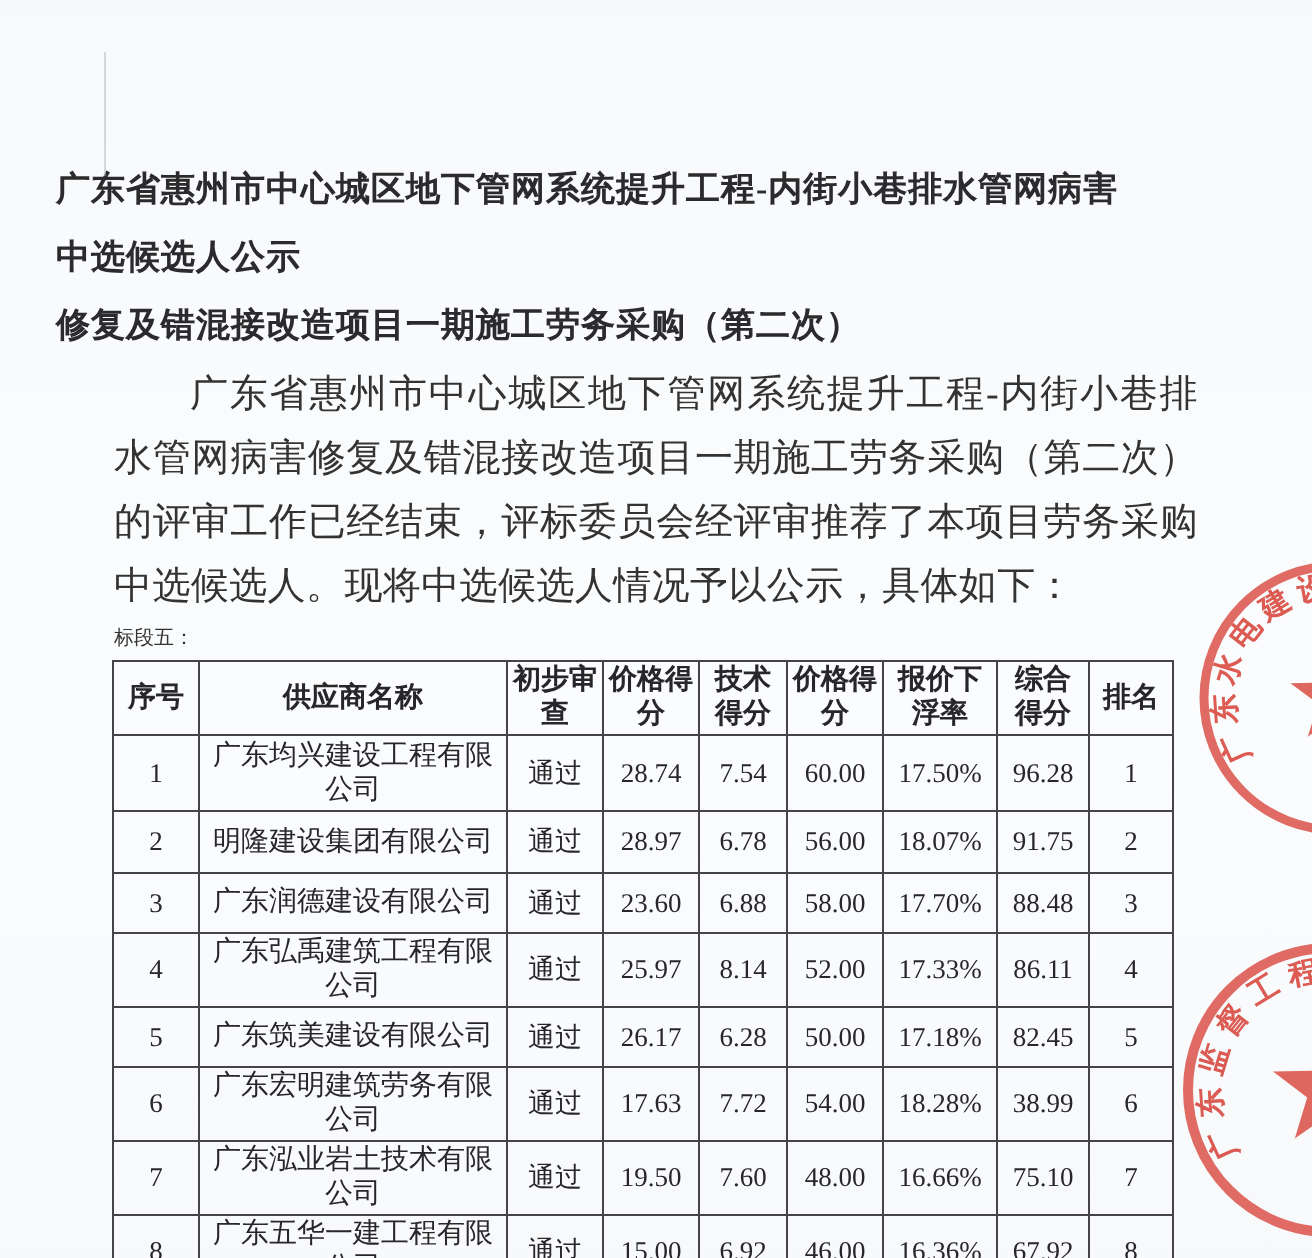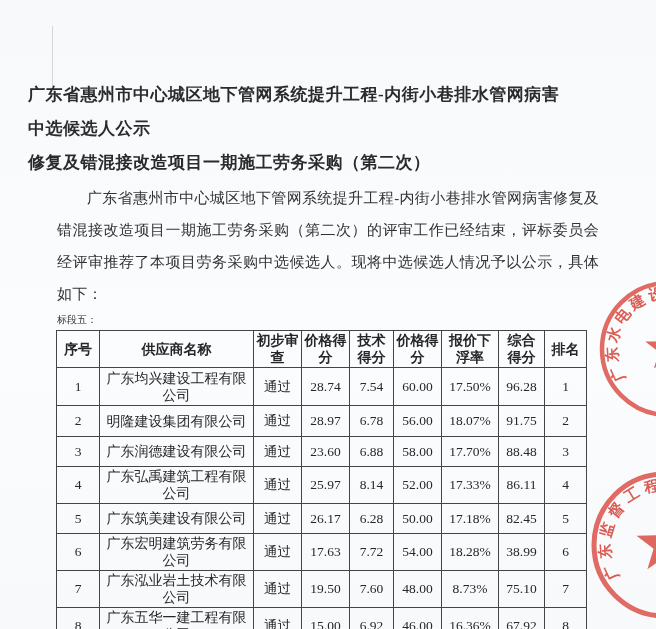--- a/index.html
+++ b/index.html
@@ -20,21 +20,21 @@
   .doc-title{
     margin:78px 28px 0 28px;
     font-weight:bold;
     font-size:17px;
     line-height:34px;
     color:#2b2b2d;
     letter-spacing:.5px;
   }
   .para{
     margin:2px 57px 0 57px;
-    font-size:15px;
+    font-size:19px;
     line-height:32px;
     text-align:justify;
     text-indent:2em;
     color:#333;
     letter-spacing:.2px;
   }
   .section-label{
     margin:0 0 0 57px;
     font-size:10px;
     line-height:20px;
@@ -183,21 +183,21 @@
       <td class="num">38.99</td>
       <td class="num">6</td>
     </tr>
     <tr style="height:37px">
       <td class="num">7</td>
       <td class="name">广东泓业岩土技术有限公司</td>
       <td class="num">通过</td>
       <td class="num">19.50</td>
       <td class="num">7.60</td>
       <td class="num">48.00</td>
-      <td class="num">8.73%</td>
+      <td class="num">16.66%</td>
       <td class="num">75.10</td>
       <td class="num">7</td>
     </tr>
     <tr style="height:37px">
       <td class="num">8</td>
       <td class="name">广东五华一建工程有限公司</td>
       <td class="num">通过</td>
       <td class="num">15.00</td>
       <td class="num">6.92</td>
       <td class="num">46.00</td>

